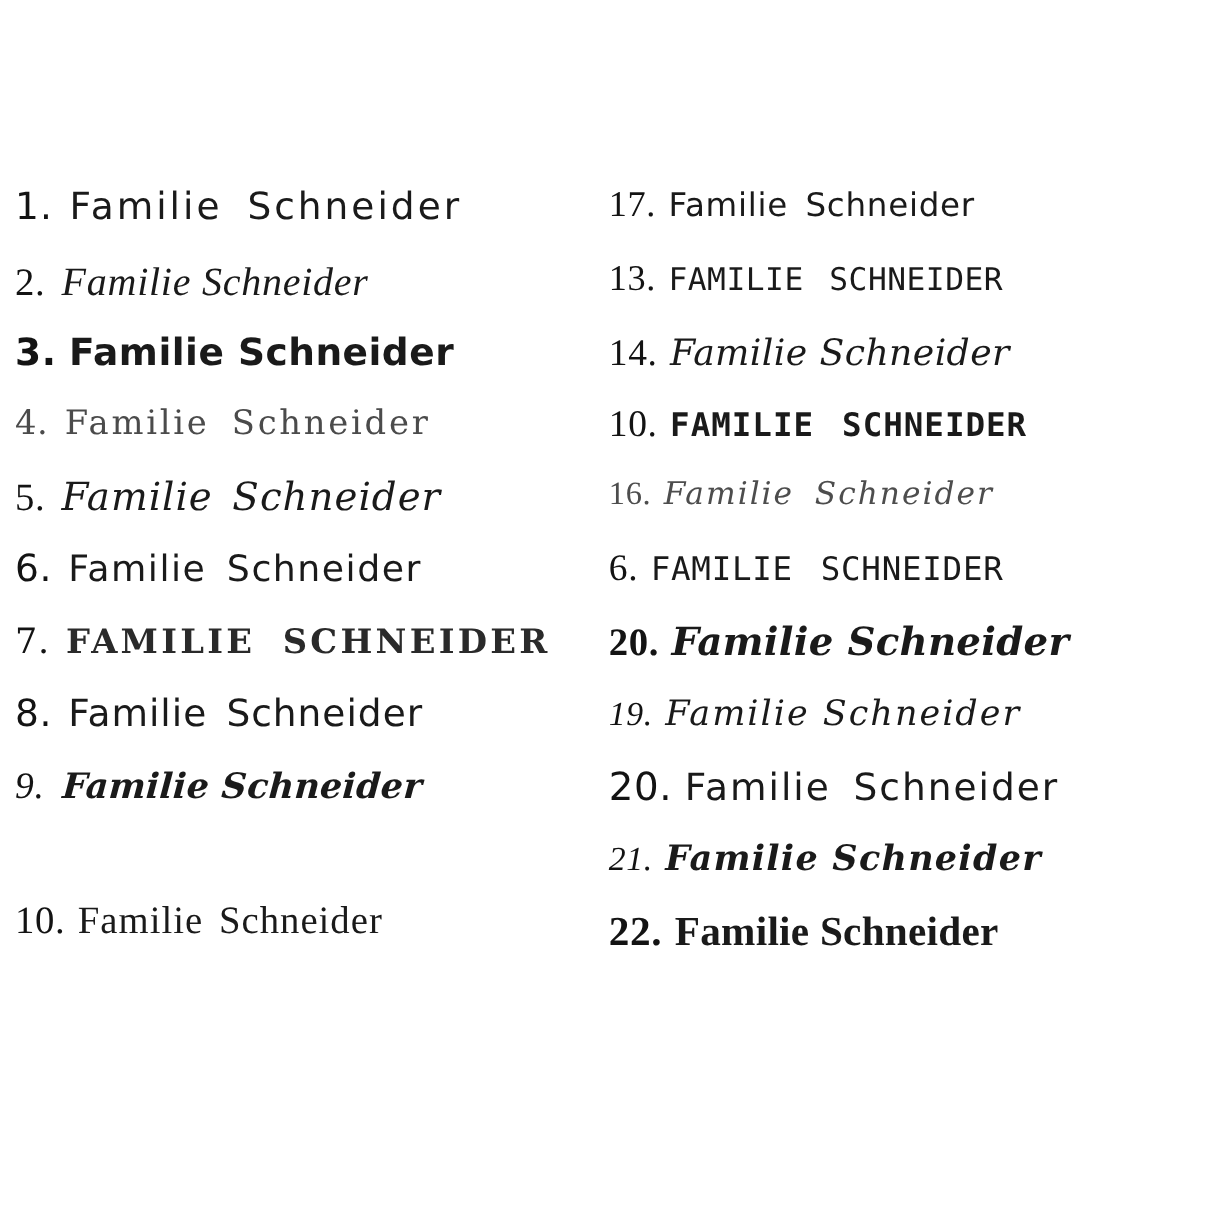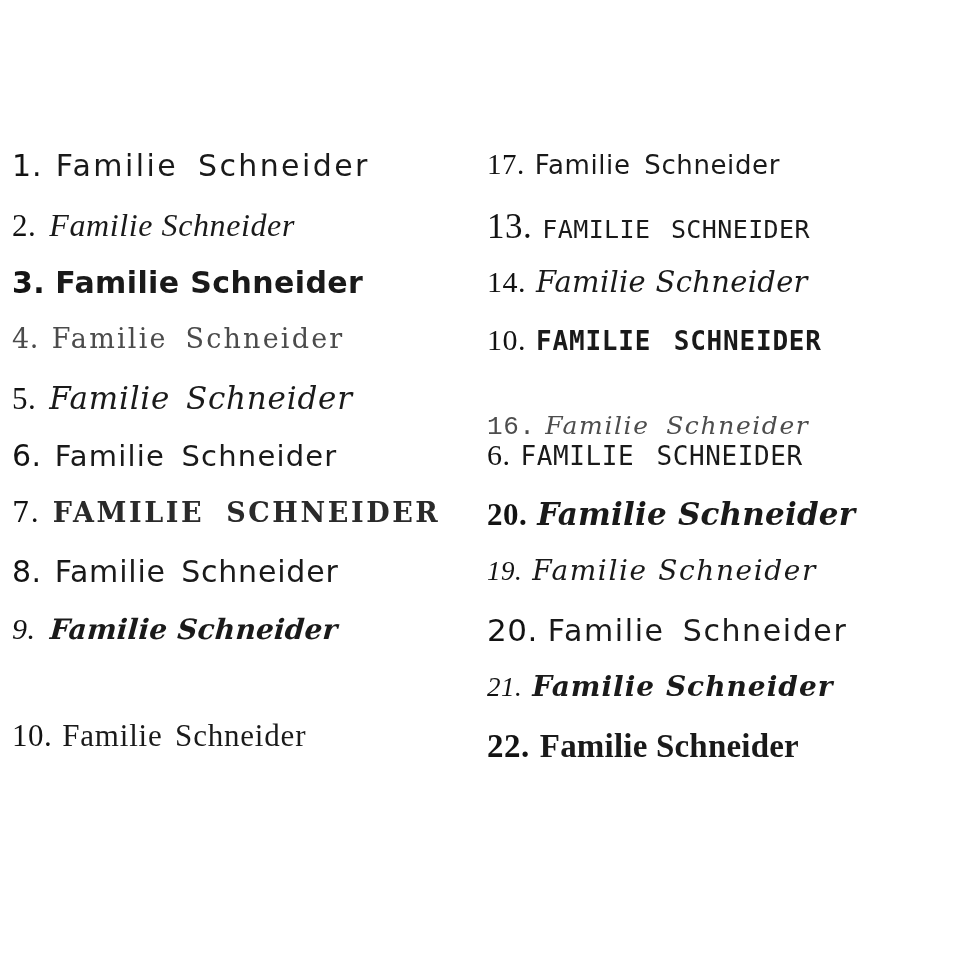--- a/index.html
+++ b/index.html
@@ -208,21 +208,21 @@
   }
   .s12 .sample-num { font-family: "Liberation Serif", serif; font-size: 29px; }
 
   .s13 .sample-name {
     font-family: "DejaVu Sans Mono", monospace;
     font-size: 25px;
     letter-spacing: 0.4px;
     word-spacing: 5px;
     text-transform: uppercase;
   }
-  .s13 .sample-num { font-family: "Liberation Serif", serif; font-size: 35px; }
+  .s13 .sample-num { font-family: "Liberation Serif", serif; font-size: 29px; }
 
   .s14 .sample-name {
     font-family: "DejaVu Serif", serif;
     font-size: 29px;
     font-style: italic;
     letter-spacing: 0.3px;
   }
   .s14 .sample-num { font-family: "Liberation Serif", serif; font-size: 30px; }
 
   .s15 .sample-name {
@@ -236,21 +236,21 @@
   .s15 .sample-num { font-family: "Liberation Serif", serif; font-size: 30px; }
 
   .s16 .sample-name {
     font-family: "DejaVu Serif", serif;
     font-size: 25px;
     font-style: italic;
     color: #4d4d4d;
     letter-spacing: 1.6px;
     word-spacing: 7px;
   }
-  .s16 .sample-num { font-family: Liberation Mono, monospace; font-size: 26px; color: #4d4d4d; margin-top: 32px; }
+  .s16 .sample-num { font-family: Liberation Serif, serif; font-size: 26px; color: #4d4d4d; }
 
   .s17 .sample-name {
     font-family: "DejaVu Sans Mono", monospace;
     font-size: 26px;
     letter-spacing: 0.6px;
     word-spacing: 6px;
     text-transform: uppercase;
   }
   .s17 .sample-num { font-family: "Liberation Serif", serif; font-size: 30px; }
 

